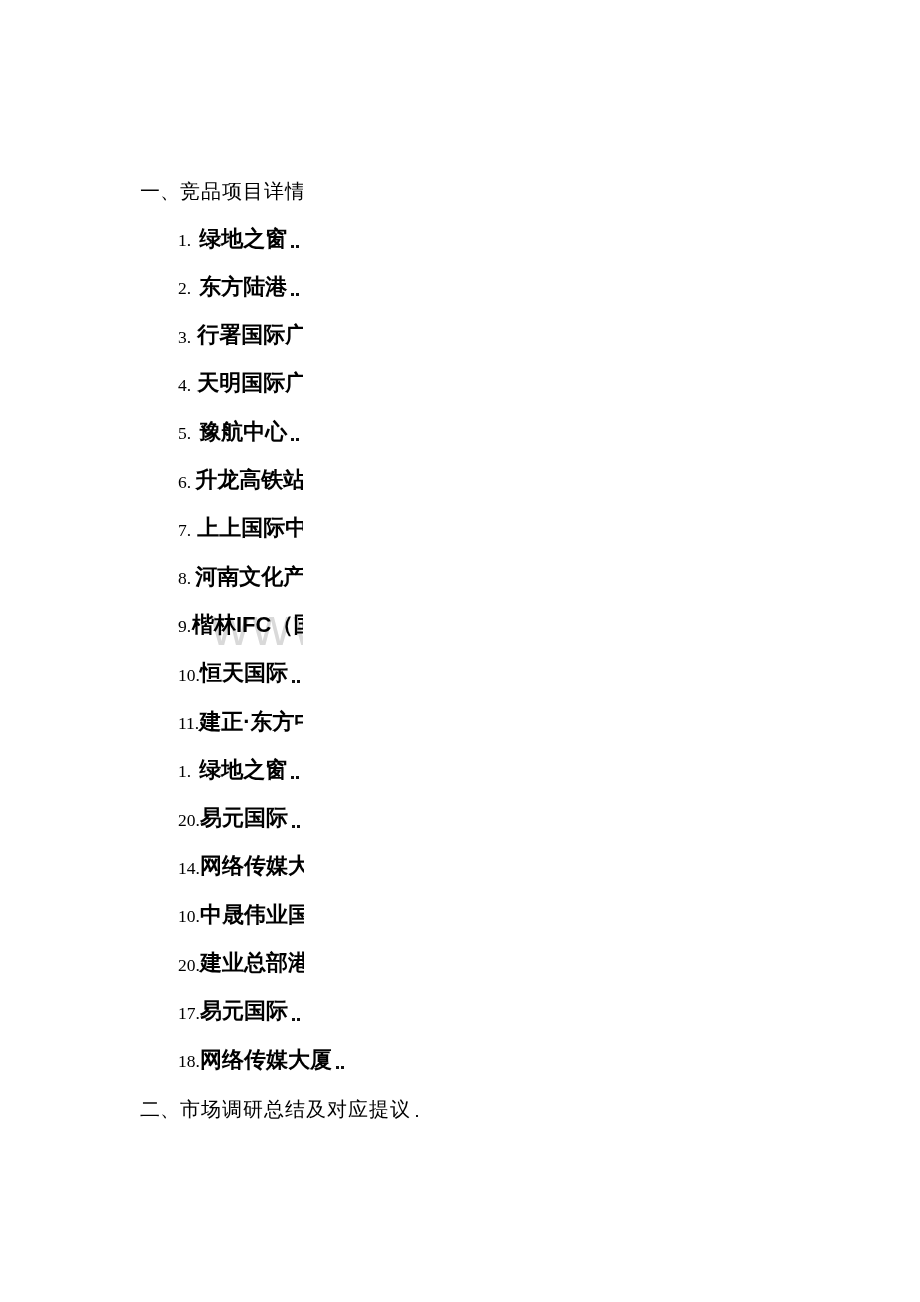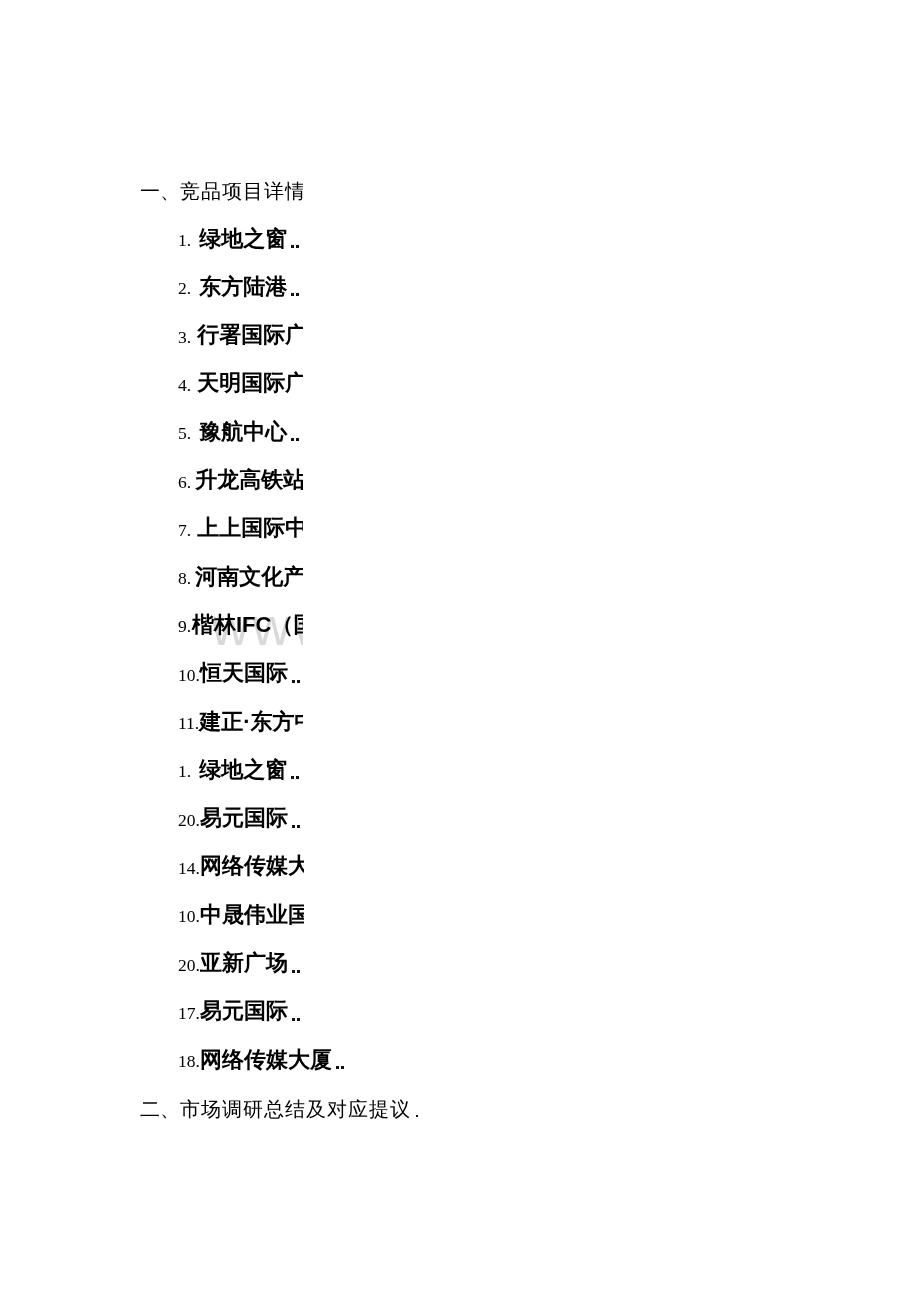--- a/index.html
+++ b/index.html
@@ -226,21 +226,21 @@
 
   <div class="row l2">
     <span class="num">10.</span>
     <span class="label">中晟伟业国际广场</span>
     <span class="leader"></span>
     <span class="page">- 39 -</span>
   </div>
 
   <div class="row l2">
     <span class="num">20.</span>
-    <span class="label">亚新广场</span>
+    <span class="label">建业总部港</span>
     <span class="leader"></span>
     <span class="page">- 41 -</span>
   </div>
 
   <div class="row l2">
     <span class="num">17.</span>
     <span class="label">易元国际</span>
     <span class="leader"></span>
     <span class="page">- 42 -</span>
   </div>

